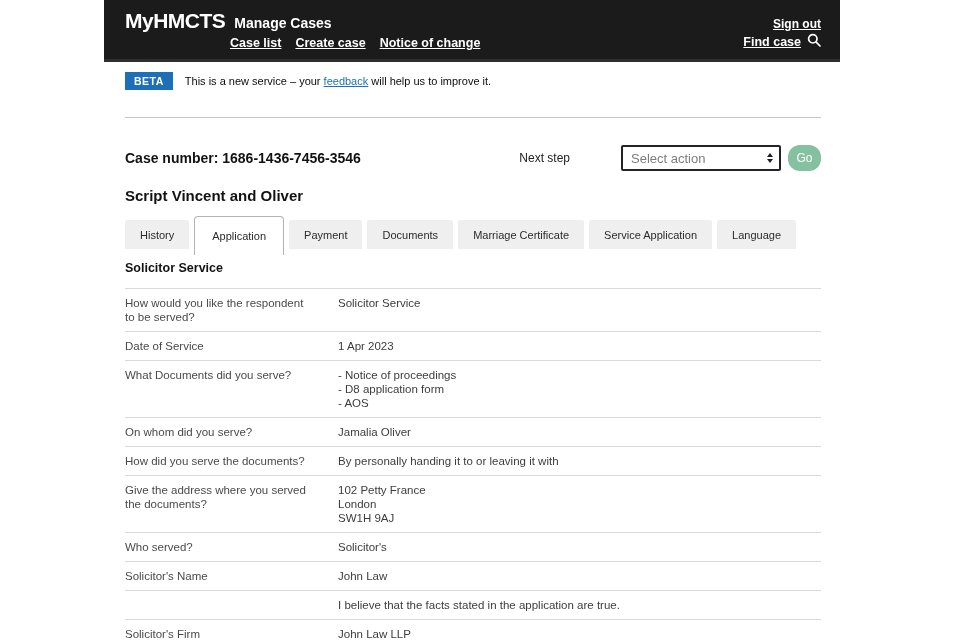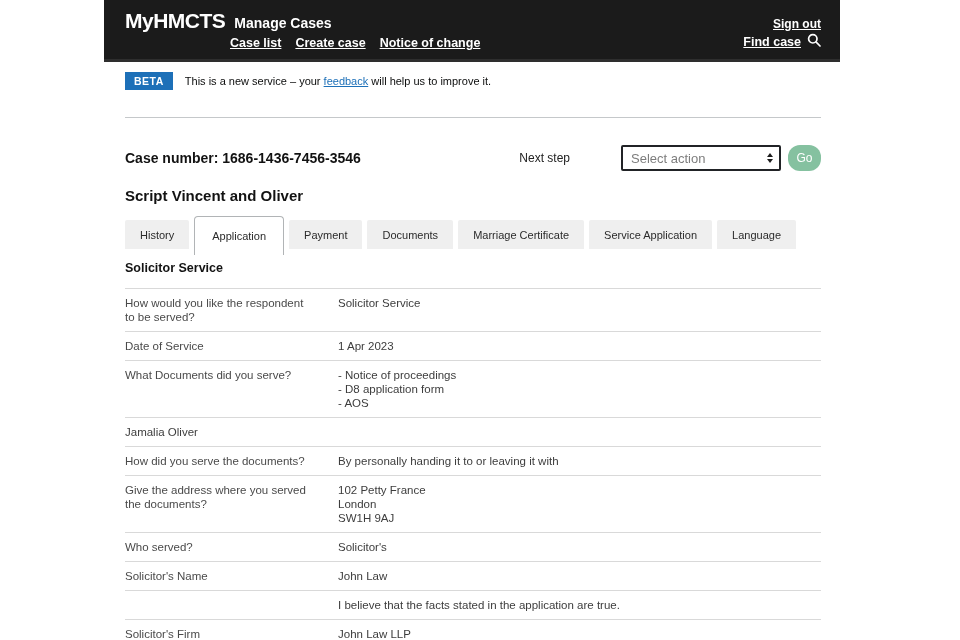--- a/index.html
+++ b/index.html
@@ -154,20 +154,21 @@
           <div class="qa-q">Date of Service</div>
           <div class="qa-a">1 Apr 2023</div>
         </div>
         <div class="qa-row">
           <div class="qa-q">What Documents did you serve?</div>
           <div class="qa-a">- Notice of proceedings
 - D8 application form
 - AOS</div>
         </div>
         <div class="qa-row">
+          <div class="qa-q">On whom did you serve?</div>
           <div class="qa-a">Jamalia Oliver</div>
         </div>
         <div class="qa-row">
           <div class="qa-q">How did you serve the documents?</div>
           <div class="qa-a">By personally handing it to or leaving it with</div>
         </div>
         <div class="qa-row">
           <div class="qa-q">Give the address where you served the documents?</div>
           <div class="qa-a">102 Petty France
 London

